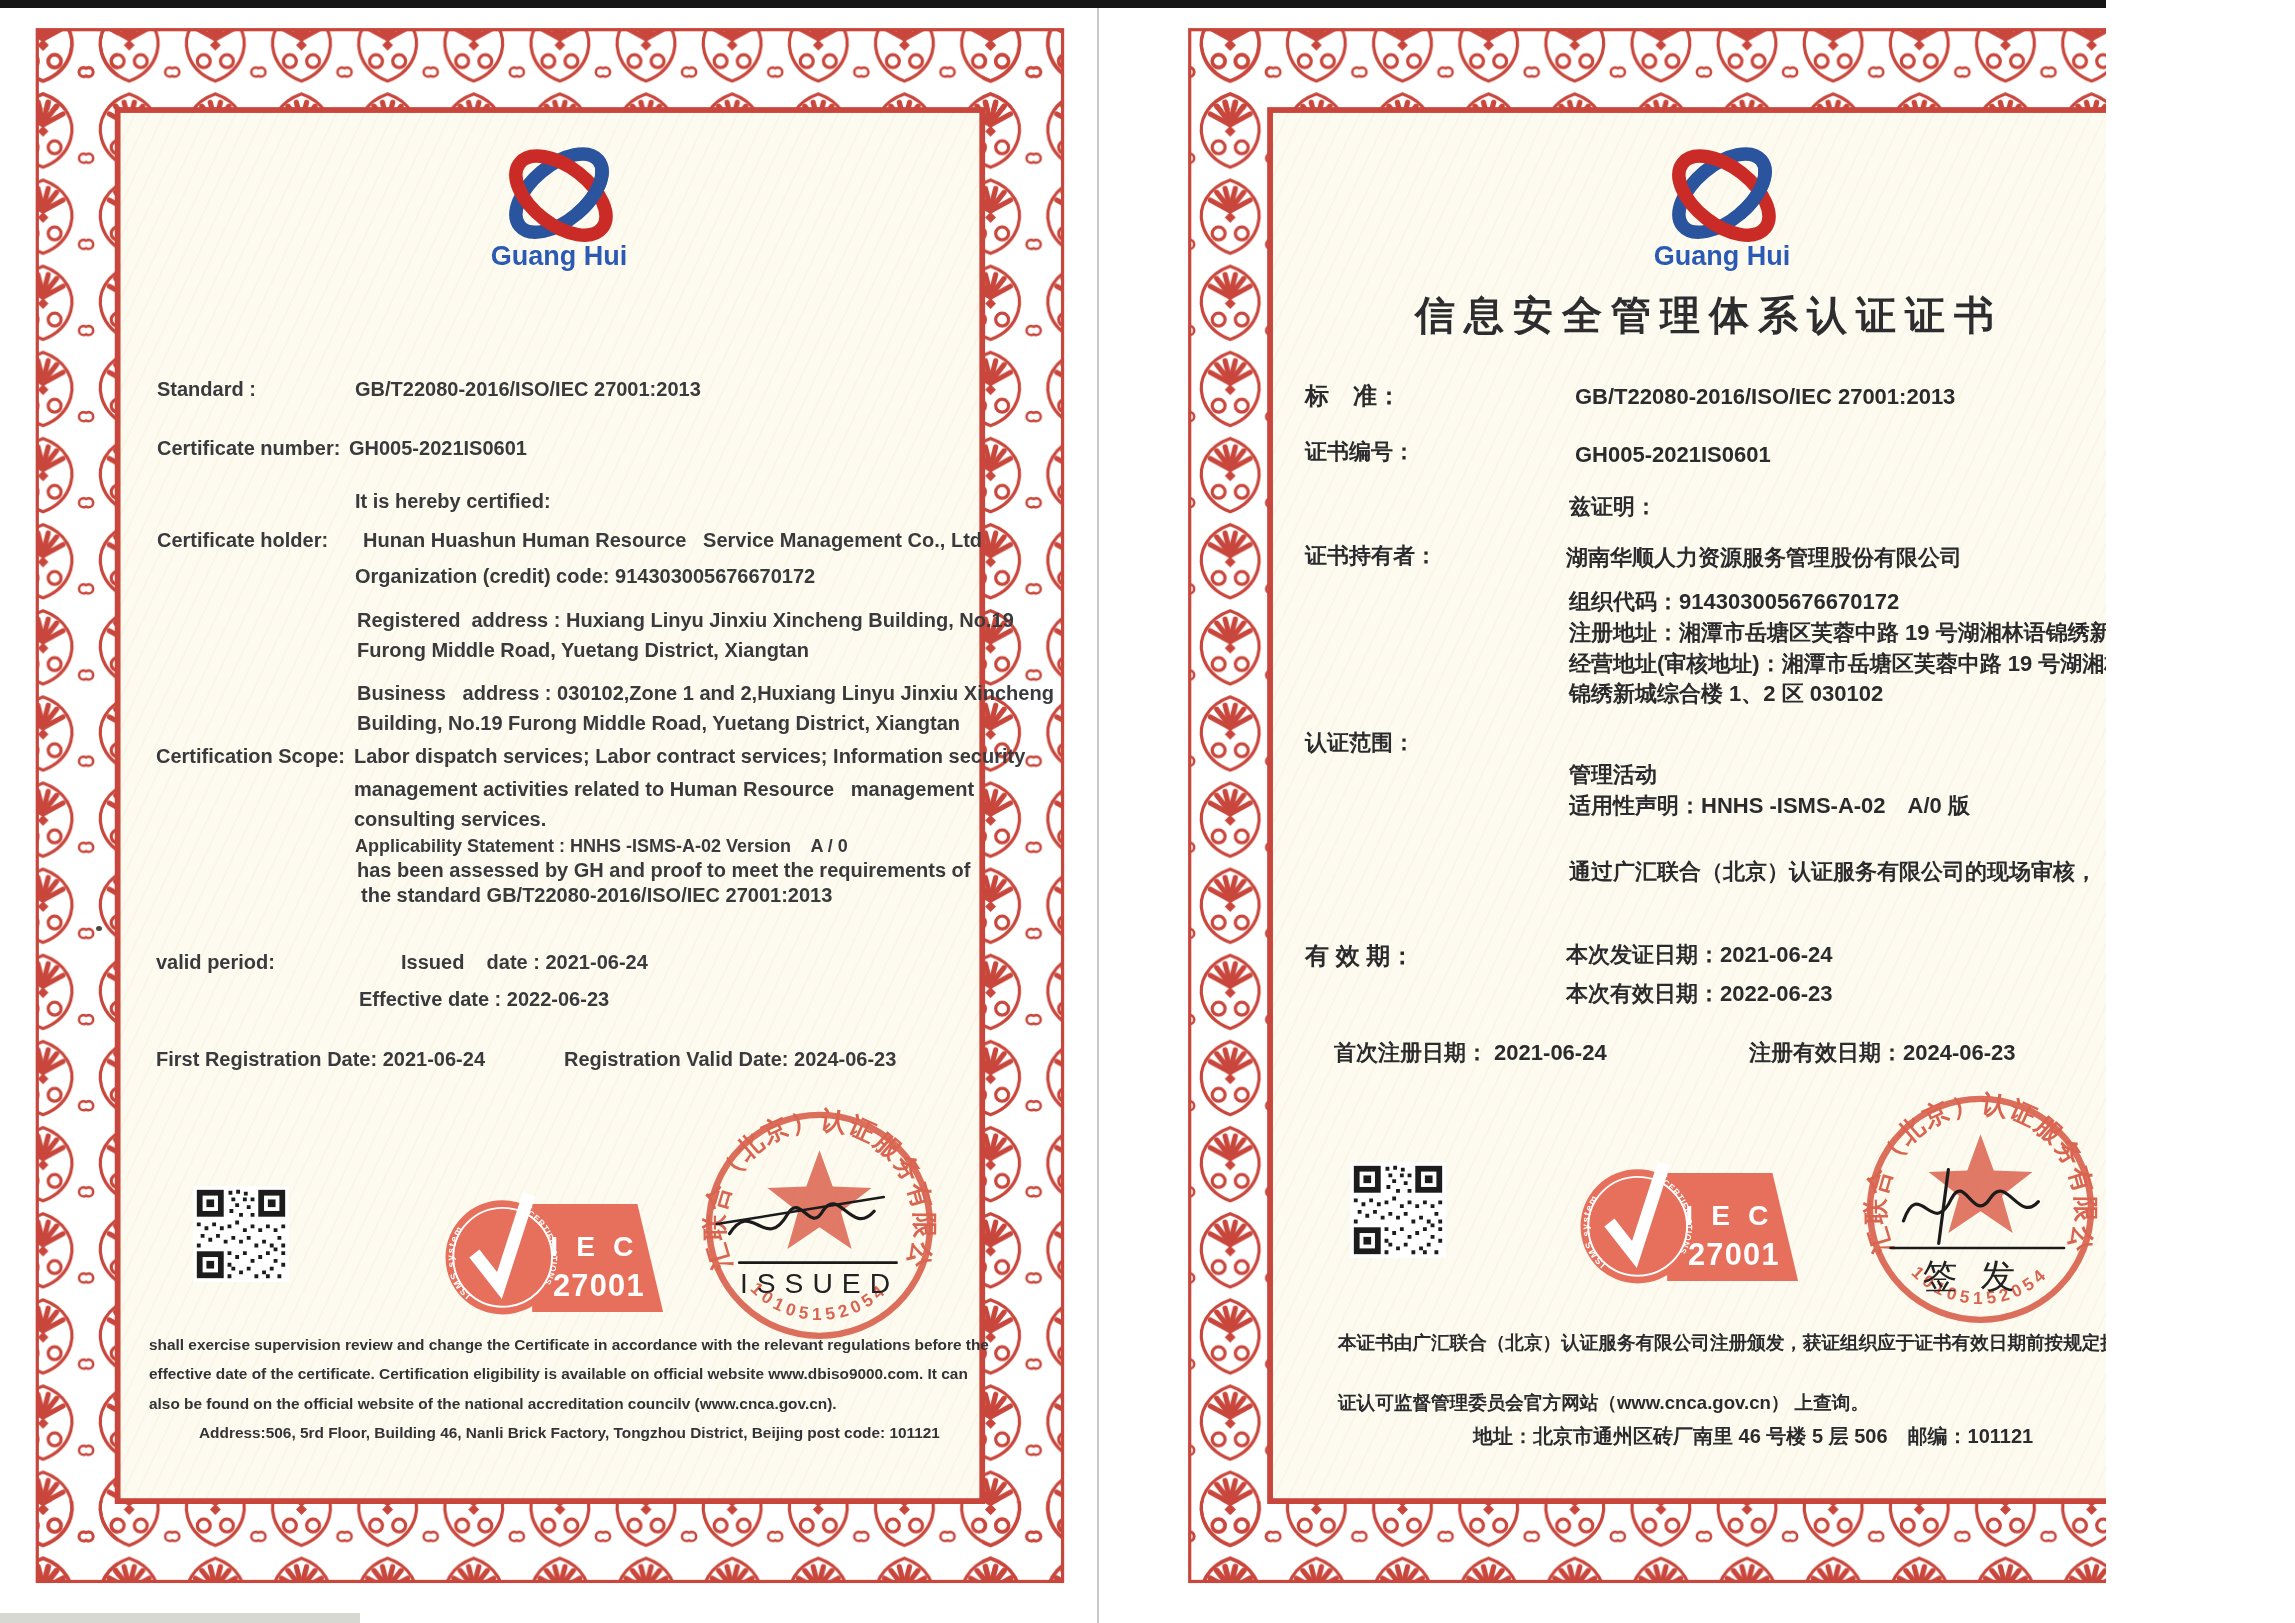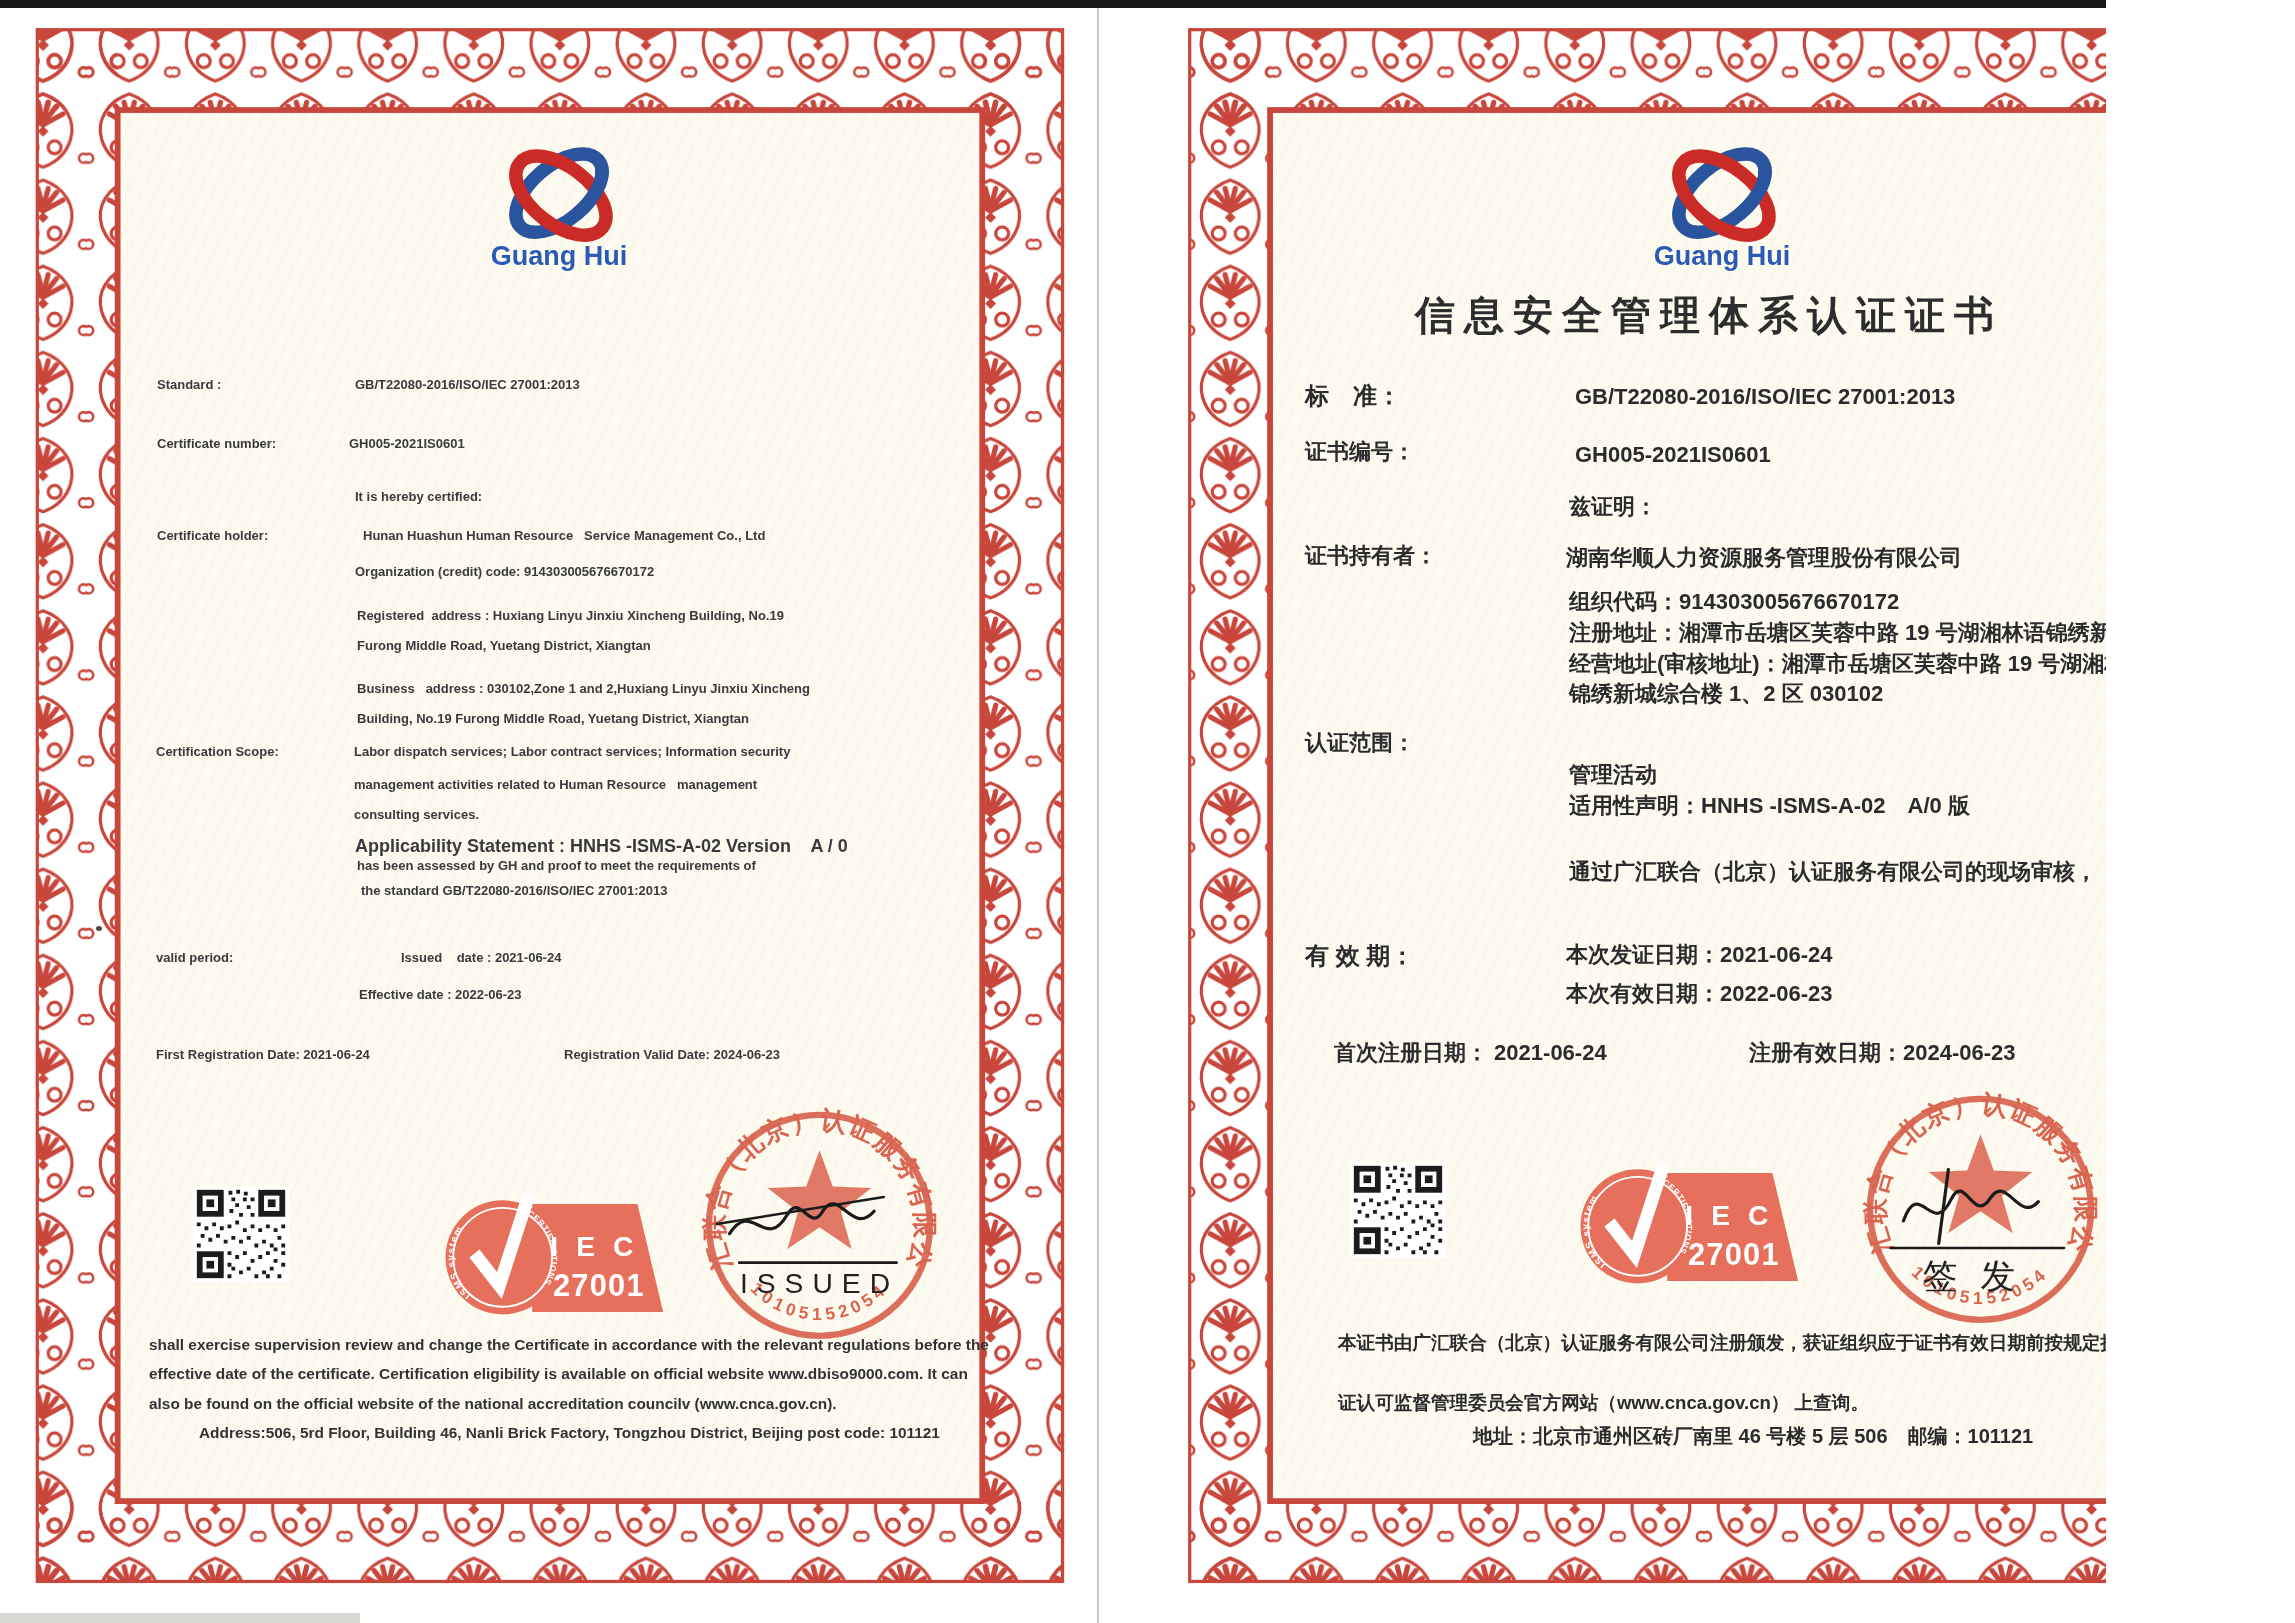--- a/index.html
+++ b/index.html
@@ -2,21 +2,21 @@
 <html style="font-size:10.3px"><head>
 <meta charset="utf-8">
 <style>
   html,body{margin:0;padding:0;background:#ffffff;}
   #canvas{position:relative;width:2090px;height:1624px;background:#ffffff;overflow:hidden;
           font-family:"Liberation Sans","DejaVu Sans",sans-serif;padding-left:16px;}
   .page{position:absolute;top:0;height:1624px;background:#ffffff;}
   .inner-bg{position:absolute;background:#fdfaef;
     background-image:repeating-linear-gradient(115deg, rgba(205,185,135,0.07) 0 1.9px, transparent 1.9px 13px);}
   .bsvg{position:absolute;left:0;top:0;}
-  .t{position:absolute;font-weight:bold;font-size:13px;line-height:1.2;color:#3a3a3d;white-space:pre;}
+  .t{position:absolute;font-weight:bold;font-size:20px;line-height:1.2;color:#3a3a3d;white-space:pre;}
   .cn{font-size:22px;color:#2b2b2d;}
   .title-en{position:absolute;left:122px;top:297px;width:865px;text-align:center;
     font-weight:bold;font-size:29px;color:#3b3b3e;letter-spacing:0px;}
   .title-cn{position:absolute;left:161px;top:288px;width:894px;text-align:center;
     font-weight:bold;font-size:40px;color:#2d2d2f;letter-spacing:9px;white-space:pre;}
   .fine{font-size:15.4px;color:#333336;letter-spacing:0;}
   .fineR{font-size:18.6px;color:#2b2b2d;}
   .logo{position:absolute;width:174px;}
   .brand{position:absolute;left:0;top:94px;width:174px;text-align:center;
     font-weight:bold;font-size:27px;color:#2b5ab5;}

